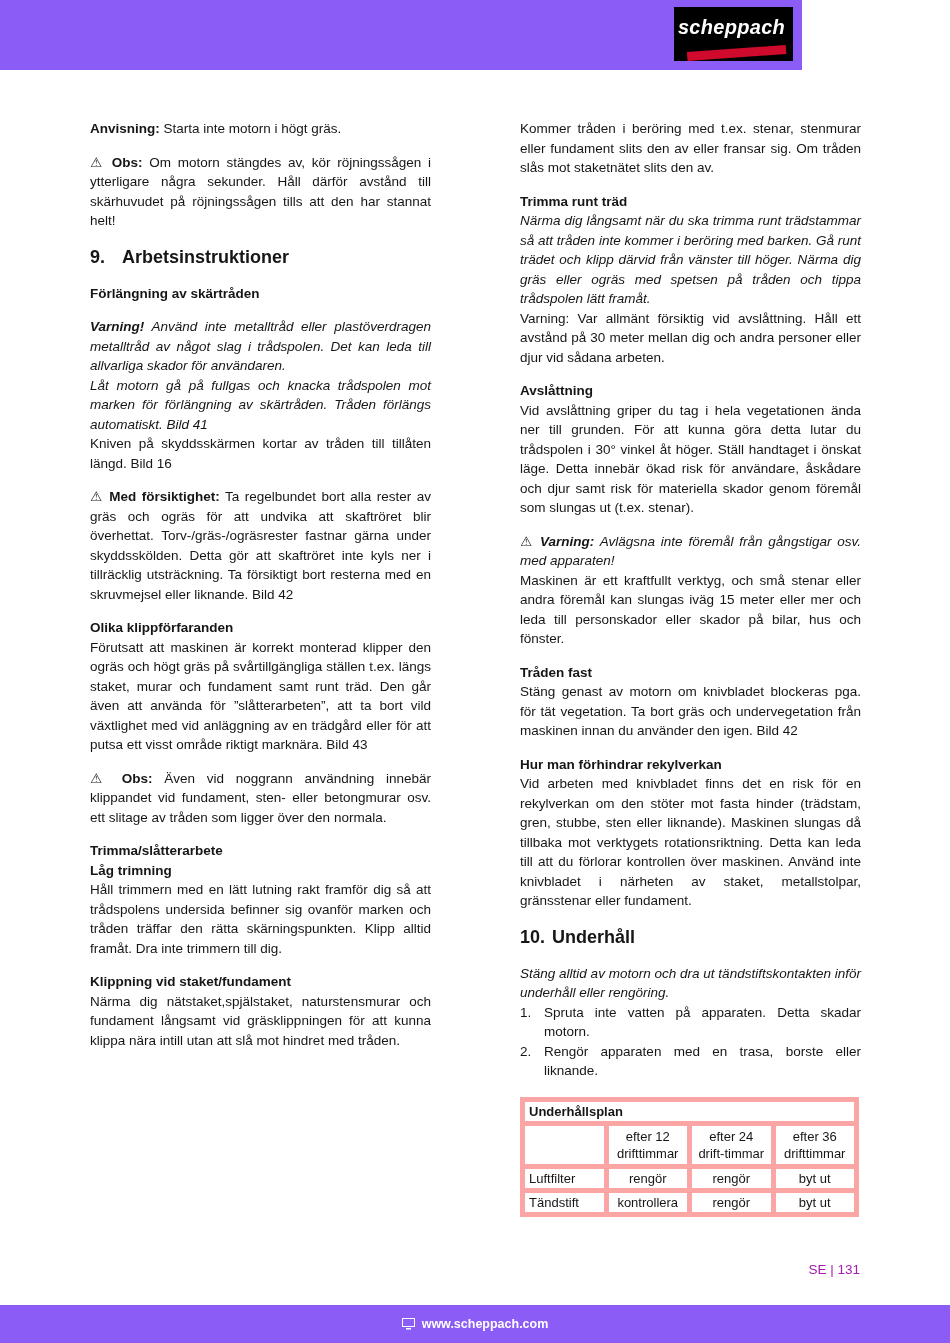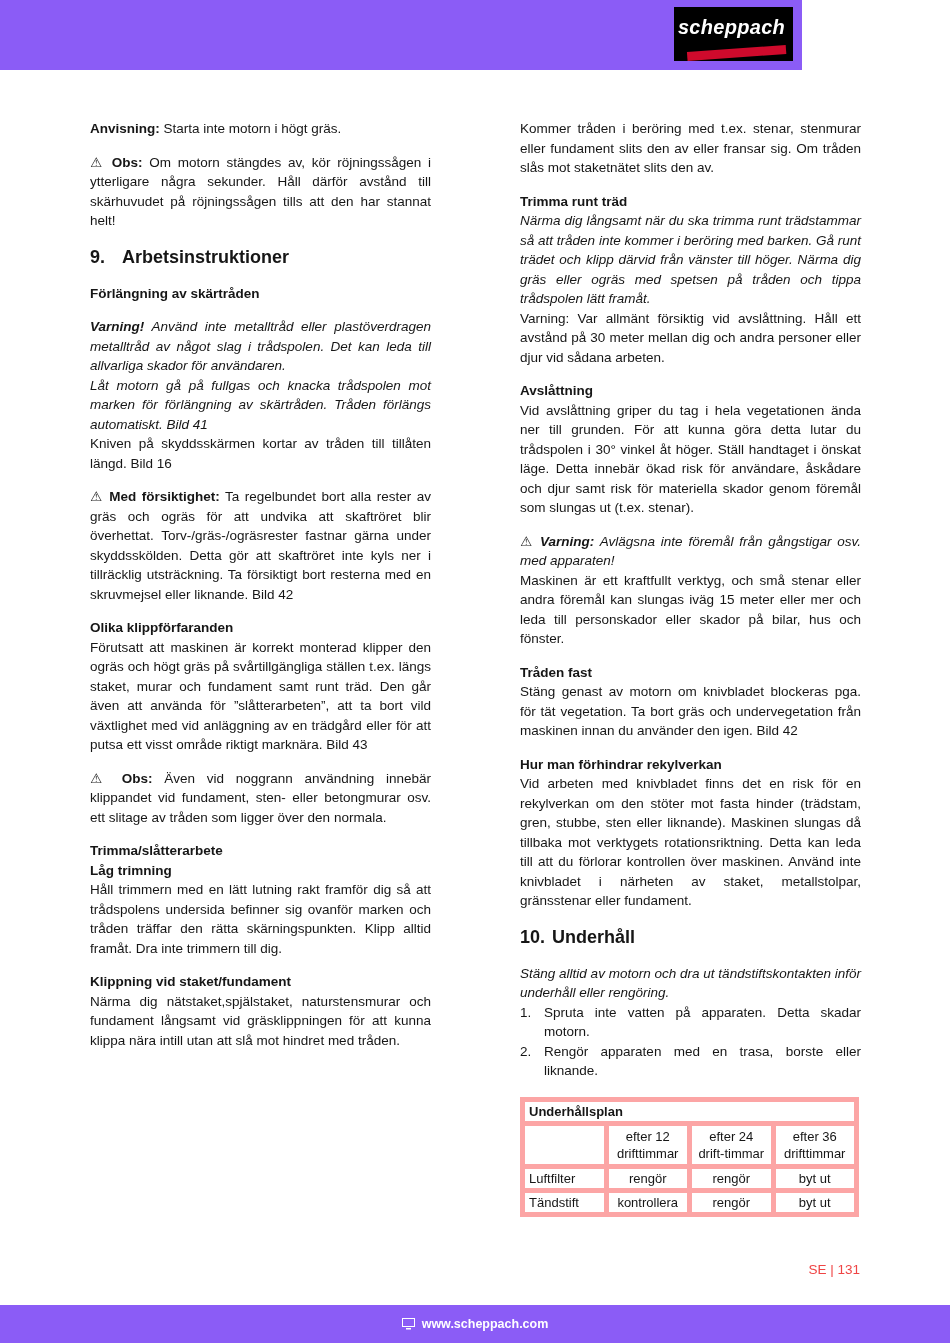--- a/index.html
+++ b/index.html
@@ -78,21 +78,21 @@
   }
   .mtable .title { font-weight: bold; text-align: left; }
   .mtable .ch { text-align: center; padding: 2px 3px; }
   .mtable .rowlabel { text-align: left; }
   .mtable .cell { text-align: center; }
   .w1 { width: 74px; } .w2 { width: 92px; } .w3 { width: 92px; } .w4 { width: 81px; }
 
   
   .page-ref {
     position: absolute; top: 1262px; right: 90px;
-    font-size: 13.5px; color: #ef4444;
+    font-size: 13.5px; color: #a21caf;
   }
   .footerbar {
     position: absolute; left: 0; bottom: 0;
     width: 950px; height: 38px;
     background: #8b5cf6; color: #fff;
     display: flex; align-items: center; justify-content: center;
     gap: 7px; font-size: 12.5px; font-weight: bold;
   }
 </style>
 </head>

